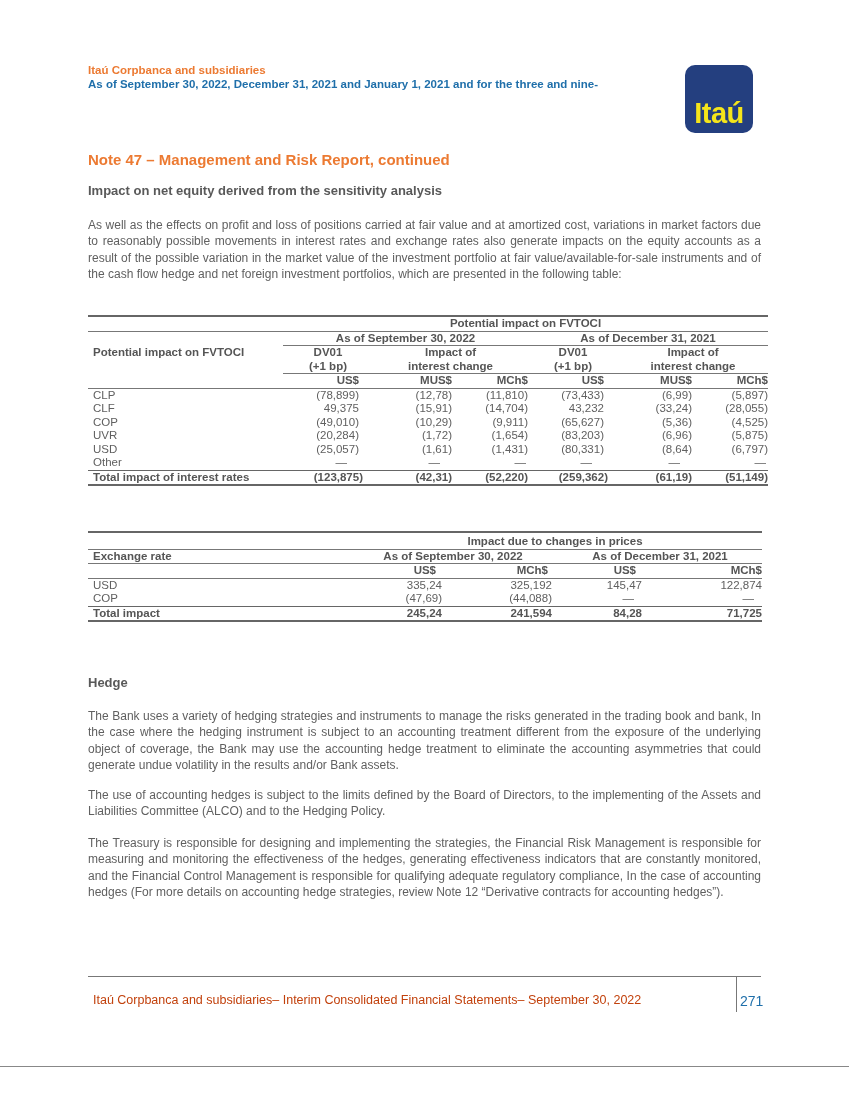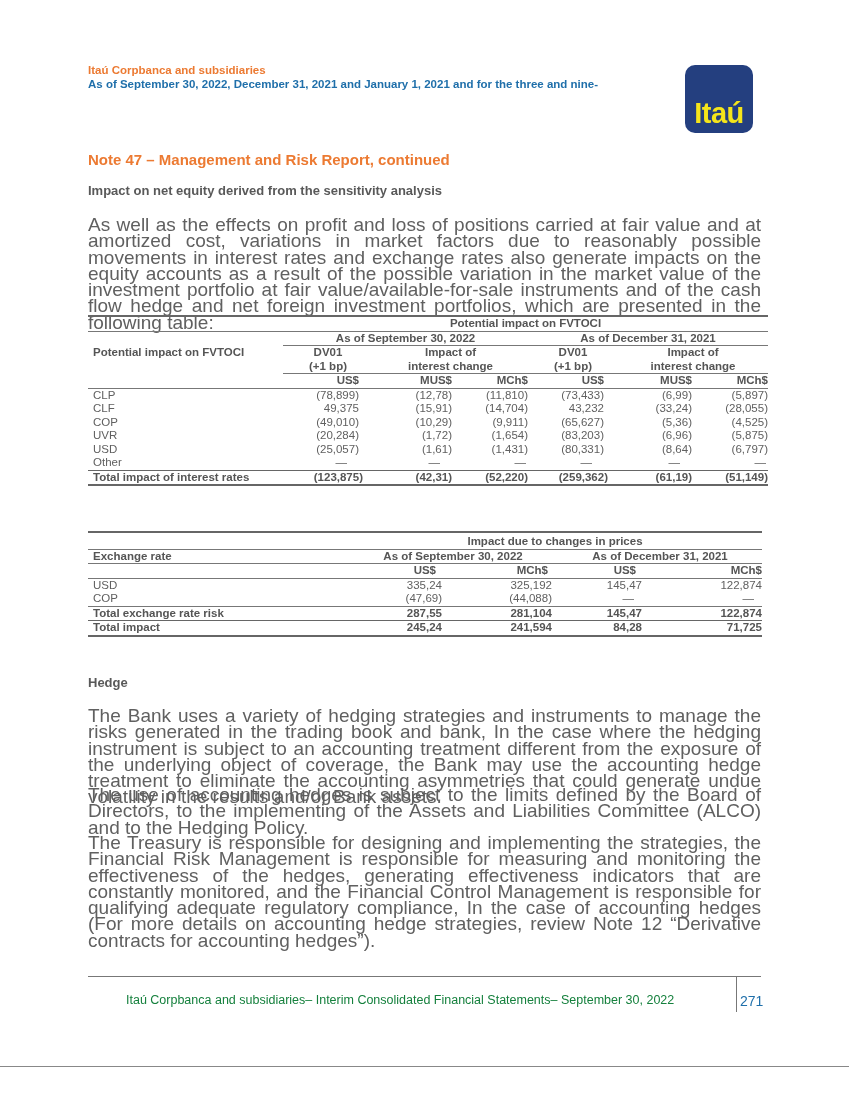--- a/index.html
+++ b/index.html
@@ -10,41 +10,41 @@
   .hdr { left: 88px; top: 63px; font-size: 11.5px; font-weight: bold; line-height: 14px; width: 580px; }
   .hdr .org { color: #ec7a32; }
   .hdr .blue { color: #1f6faa; }
 
   .logo { left: 685px; top: 65px; width: 68px; height: 68px; background: #243f7f; border-radius: 10px;
           display: flex; align-items: flex-end; justify-content: center; }
   .logo span { color: #f5e51b; font-weight: bold; font-size: 29px; line-height: 27px; margin-bottom: 6px; letter-spacing: -0.5px; }
 
   .note-title { left: 88px; top: 151px; font-size: 15px; font-weight: bold; color: #ec7a32; }
   .section-h { left: 88px; font-size: 13px; font-weight: bold; color: #595959; }
-  .para { left: 88px; width: 673px; font-size: 19px; line-height: 16.3px; text-align: justify; color: #606060; }
+  .para { left: 88px; width: 673px; font-size: 12px; line-height: 16.3px; text-align: justify; color: #606060; }
 
   table { border-collapse: collapse; font-size: 11.5px; color: #606060; }
   td { padding: 0; height: 13.5px; line-height: 13.5px; white-space: nowrap; }
   .b { font-weight: bold; color: #555; }
   .c { text-align: center; }
   .r { text-align: right; }
   .l { text-align: left; padding-left: 5px; }
 
   .t1 { left: 88px; top: 315px; width: 680px; }
   .t1 .topline td { border-top: 2px solid #666; }
   .bl { border-bottom: 1px solid #777; }
   .tl { border-top: 1px solid #777; }
   .tot td { border-top: 1px solid #666; border-bottom: 2px solid #666; font-weight: bold; color: #555; }
 
   .t2 { left: 88px; top: 531px; width: 674px; }
   .t2 .topline td { border-top: 2px solid #666; }
 
   .footer-line { left: 88px; top: 976px; width: 673px; height: 1px; background: #777; }
   .footer-vline { left: 736px; top: 976px; width: 1px; height: 36px; background: #777; }
-  .footer-text { left: 93px; top: 993px; font-size: 12.5px; color: #15803d; margin-left: 33px; }
+  .footer-text { left: 93px; top: 993px; font-size: 12.5px; color: #c2410c; }
   .footer-page { left: 740px; top: 993px; font-size: 14px; color: #1f6faa; }
   .page-bottom-line { left: 0; top: 1066px; width: 849px; height: 1px; background: #888; }
 </style>
 </head>
 <body>
 
 <div class="abs hdr">
   <div class="org">Itaú Corpbanca and subsidiaries</div>
   <div class="blue">As of September 30, 2022, December 31, 2021 and January 1, 2021 and for the three and nine-</div>
 </div>
@@ -205,27 +205,20 @@
       </tr>
       <tr>
         <td class="l">COP</td>
         <td class="r" style="padding-right: 16px;">(47,69)</td>
         <td class="r" style="padding-right: 6px;">(44,088)</td>
         <td class="r" style="padding-right: 24px;">—</td>
         <td class="r" style="padding-right: 8px;">—</td>
       </tr>
     </tbody>
   <tbody>
-      <tr>
-    <td class="l b tl">Total exchange rate risk</td>
-    <td class="r b tl" style="padding-right:16px;">287,55</td>
-    <td class="r b tl" style="padding-right:6px;">281,104</td>
-    <td class="r b tl" style="padding-right:16px;">145,47</td>
-    <td class="r b tl">122,874</td>
-  </tr>
   <tr class="tot">
     <td class="l">Total impact</td>
     <td class="r" style="padding-right:16px;">245,24</td>
     <td class="r" style="padding-right:6px;">241,594</td>
     <td class="r" style="padding-right:16px;">84,28</td>
     <td class="r">71,725</td>
   </tr>
 </tbody>
   </table>
 

